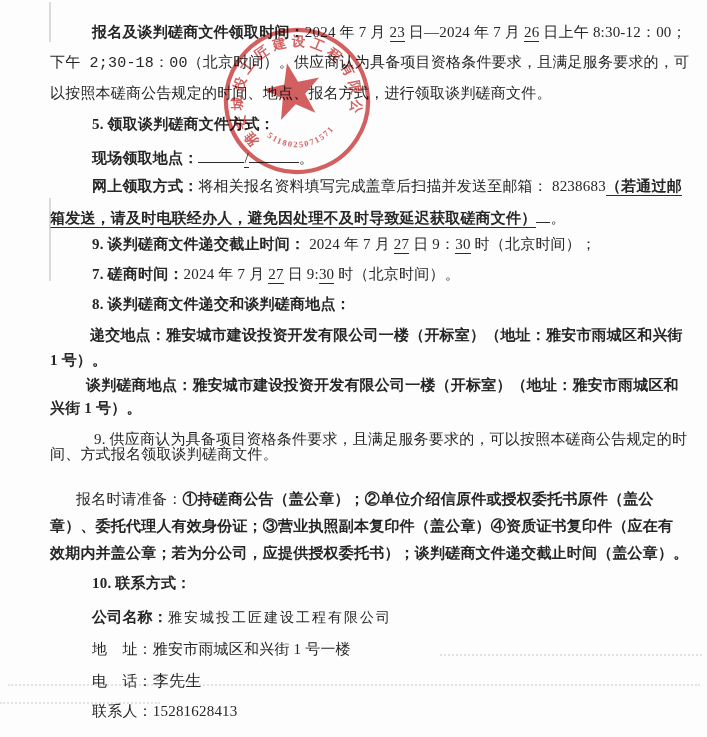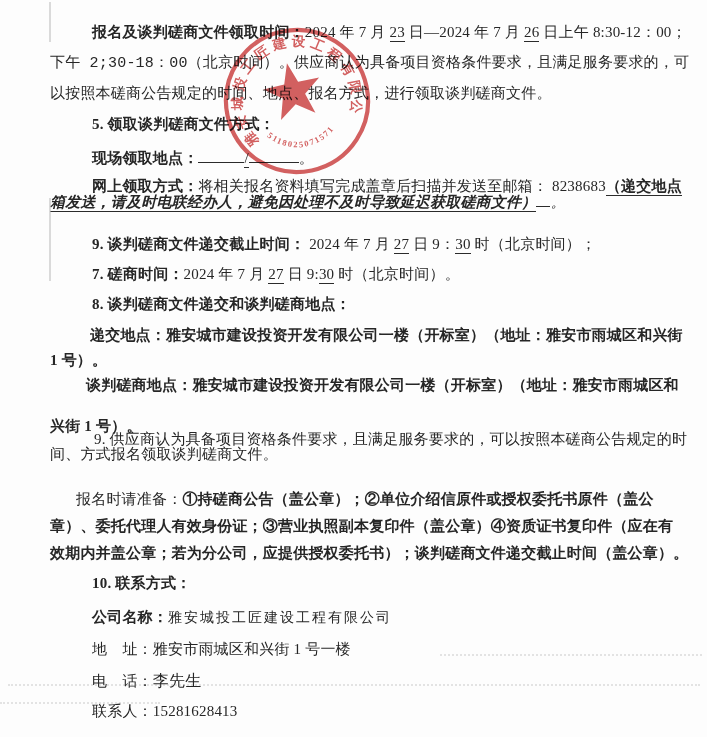--- a/index.html
+++ b/index.html
@@ -33,29 +33,29 @@
 <body style="background: rgb(253, 253, 253); color: rgb(38, 38, 38);">
 
 <div class="page">
 
   <div id="text-layer">
       <div class="line" style="top: 24px; padding-left: 42px;"><span class="seg b">报名及谈判磋商文件领取时间：</span><span class="seg">2024 年 7 月 </span><span class="seg u">23</span><span class="seg"> 日—2024 年 7 月 </span><span class="seg u">26</span><span class="seg"> 日上午 8:30-12：00；</span></div>
       <div class="line" style="top: 55px; font-family: Liberation Mono, monospace;"><span class="seg">下午 2;30-18：00（北京时间）。供应商认为具备项目资格条件要求，且满足服务要求的，可</span></div>
       <div class="line" style="top: 85px;"><span class="seg">以按照本磋商公告规定的时间、地点、报名方式，进行领取谈判磋商文件。</span></div>
       <div class="line" style="top: 116px; padding-left: 42px;"><span class="seg b">5. 领取谈判磋商文件方式：</span></div>
       <div class="line" style="top: 147px; padding-left: 42px;"><span class="seg b">现场领取地点：</span><span class="seg u blank" style="width: 46px;"></span><span class="seg u">/</span><span class="seg u blank" style="width: 50px;"></span><span class="seg">。</span></div>
-      <div class="line" style="top: 178px; padding-left: 42px;"><span class="seg b">网上领取方式：</span><span class="seg">将相关报名资料填写完成盖章后扫描并发送至邮箱： 8238683</span><span class="seg b u">（递交地点</span></div>
-      <div class="line" style="top: 191px; font-style: italic;"><span class="seg b u">箱发送，请及时电联经办人，避免因处理不及时导致延迟获取磋商文件）</span><span class="seg u blank" style="width: 14px;"></span><span class="seg">。</span></div>
+      <div class="line" style="top: 178px; padding-left: 42px;"><span class="seg b">网上领取方式：</span><span class="seg">将相关报名资料填写完成盖章后扫描并发送至邮箱： 8238683</span><span class="seg b u">（若通过邮</span></div>
+      <div class="line" style="top: 207px;"><span class="seg b u">箱发送，请及时电联经办人，避免因处理不及时导致延迟获取磋商文件）</span><span class="seg u blank" style="width: 14px;"></span><span class="seg">。</span></div>
       <div class="line" style="top: 236px; padding-left: 42px;"><span class="seg b">9. 谈判磋商文件递交截止时间：</span><span class="seg"> 2024 年 7 月 </span><span class="seg u">27</span><span class="seg"> 日 9：</span><span class="seg u">30</span><span class="seg"> 时（北京时间）；</span></div>
       <div class="line" style="top: 266px; padding-left: 42px;"><span class="seg b">7. 磋商时间：</span><span class="seg">2024 年 7 月 </span><span class="seg u">27</span><span class="seg"> 日 9:</span><span class="seg u">30</span><span class="seg"> 时（北京时间）。</span></div>
       <div class="line" style="top: 296px; padding-left: 42px;"><span class="seg b">8. 谈判磋商文件递交和谈判磋商地点：</span></div>
       <div class="line" style="top: 327px; padding-left: 40px;"><span class="seg b">递交地点：雅安城市建设投资开发有限公司一楼（开标室）（地址：雅安市雨城区和兴街</span></div>
       <div class="line" style="top: 352px;"><span class="seg b">1 号）。</span></div>
       <div class="line" style="top: 377px; padding-left: 36px;"><span class="seg b">谈判磋商地点：雅安城市建设投资开发有限公司一楼（开标室）（地址：雅安市雨城区和</span></div>
-      <div class="line" style="top: 400px; margin-top: 18px;"><span class="seg b">兴街 1 号）。</span></div>
+      <div class="line" style="top: 400px;"><span class="seg b">兴街 1 号）。</span></div>
       <div class="line" style="top: 431px; padding-left: 44px;"><span class="seg">9. 供应商认为具备项目资格条件要求，且满足服务要求的，可以按照本磋商公告规定的时</span></div>
       <div class="line" style="top: 446px; font-family: Liberation Serif, serif;"><span class="seg">间、方式报名领取谈判磋商文件。</span></div>
       <div class="line" style="top: 491px; padding-left: 26px;"><span class="seg">报名时请准备：</span><span class="seg b">①持磋商公告（盖公章）；②单位介绍信原件或授权委托书原件（盖公</span></div>
       <div class="line" style="top: 518px; font-family: Liberation Serif, serif;"><span class="seg b">章）、委托代理人有效身份证；③营业执照副本复印件（盖公章）④资质证书复印件（应在有</span></div>
       <div class="line" style="top: 545px;"><span class="seg b">效期内并盖公章；若为分公司，应提供授权委托书）；谈判磋商文件递交截止时间（盖公章）。</span></div>
       <div class="line" style="top: 575px; padding-left: 42px;"><span class="seg b">10. 联系方式：</span></div>
       <div class="line" style="top: 609px; padding-left: 42px;"><span class="seg b">公司名称：</span><span class="seg" style="font-size: 14px; letter-spacing: 2px;">雅安城投工匠建设工程有限公司</span></div>
       <div class="line" style="top: 641px; padding-left: 42px;"><span class="seg">地　址：雅安市雨城区和兴街 1 号一楼</span></div>
       <div class="line" style="top: 672px; padding-left: 42px;"><span class="seg">电　话：</span><span class="seg" style="font-size: 16px;">李先生</span></div>
       <div class="line" style="top: 703px; padding-left: 42px;"><span class="seg">联系人：</span><span class="seg">15281628413</span></div>

